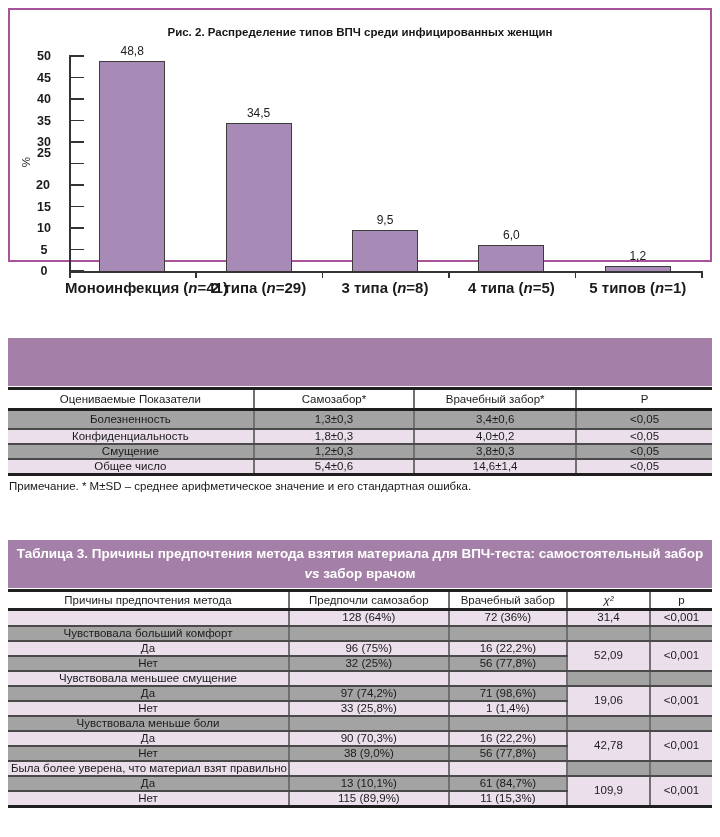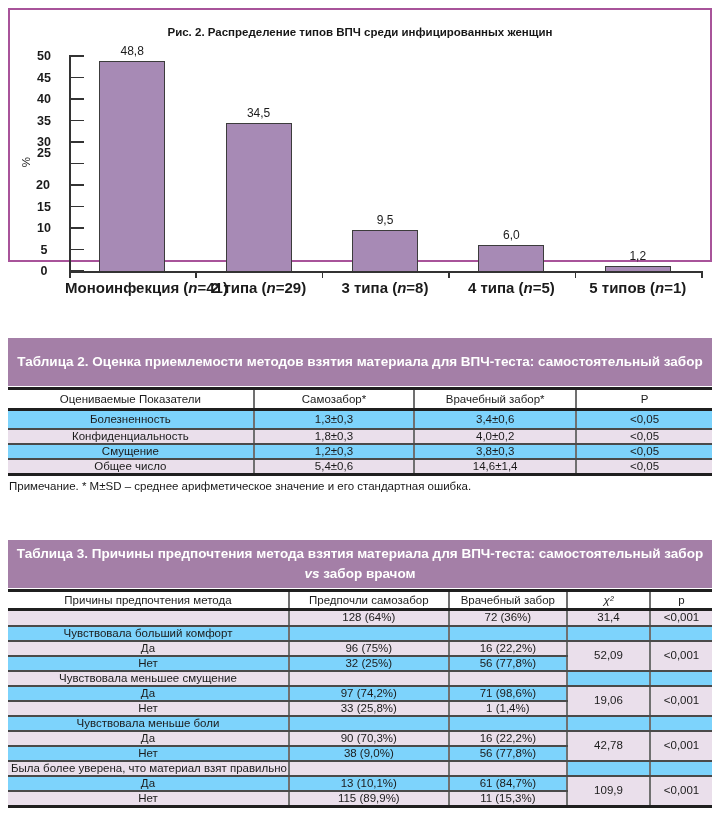--- a/index.html
+++ b/index.html
@@ -53,21 +53,21 @@
   table.datatable th,table.datatable td{
     padding:0 3px;vertical-align:middle;text-align:center;font-weight:normal;
     border-left:2px solid var(--vline);overflow:hidden;line-height:13px;
   }
   table.datatable th:first-child,table.datatable td:first-child{border-left:none;}
   table.datatable thead th{border-bottom:3px solid var(--dark);}
   table.datatable tbody td{border-bottom:2px solid var(--gray);}
   table.datatable tbody td.bthick{border-bottom:3px solid var(--dark);}
   td.label{text-align:left;padding-left:6px;white-space:nowrap;}
   td.pink{background:var(--row-pink);}
-  td.white{background:#7dd3fc;}
+  td.white{background:#a3a3a3;}
   th.ital{font-style:italic;}
   .note{margin:4px 0 0 1px;font-size:11.5px;color:#181818;}
 </style>
 </head>
 <body>
 
 <div class="page">
 
   <section class="figure-box">
     <h3 class="fig-title">Рис. 2. Распределение типов ВПЧ среди инфицированных женщин</h3>
@@ -116,21 +116,20 @@
         <div class="bar-value" style="left: 438.2px; top: 218.2px; width: 126.4px;">6,0</div>
         <div class="cat-label" style="left: 434.2px; top: 271px; width: 134.4px;"><span>4 типа (</span><i>n</i><span>=5)</span></div>
         <div class="bar" style="left: 594.8px; top: 255.84px; width: 66px; height: 5.16px;"></div>
         <div class="bar-value" style="left: 564.6px; top: 238.84px; width: 126.4px;">1,2</div>
         <div class="cat-label" style="left: 560.6px; top: 271px; width: 134.4px;"><span>5 типов (</span><i>n</i><span>=1)</span></div>
       </div>
   </section>
 
   <section class="tblwrap" id="t2">
     <header class="band">
-      <div class="band-line">Таблица 2. Оценка приемлемости методов взятия материала для ВПЧ-теста: самостоятельный забор</div>
     </header>
     <table class="datatable">
       <colgroup>
         <col style="width:34.9%">
           <col style="width:22.8%">
           <col style="width:23.0%">
           <col style="width:19.3%">
       </colgroup>
       <thead id="t2head">
           <tr style="height: 21px;">

